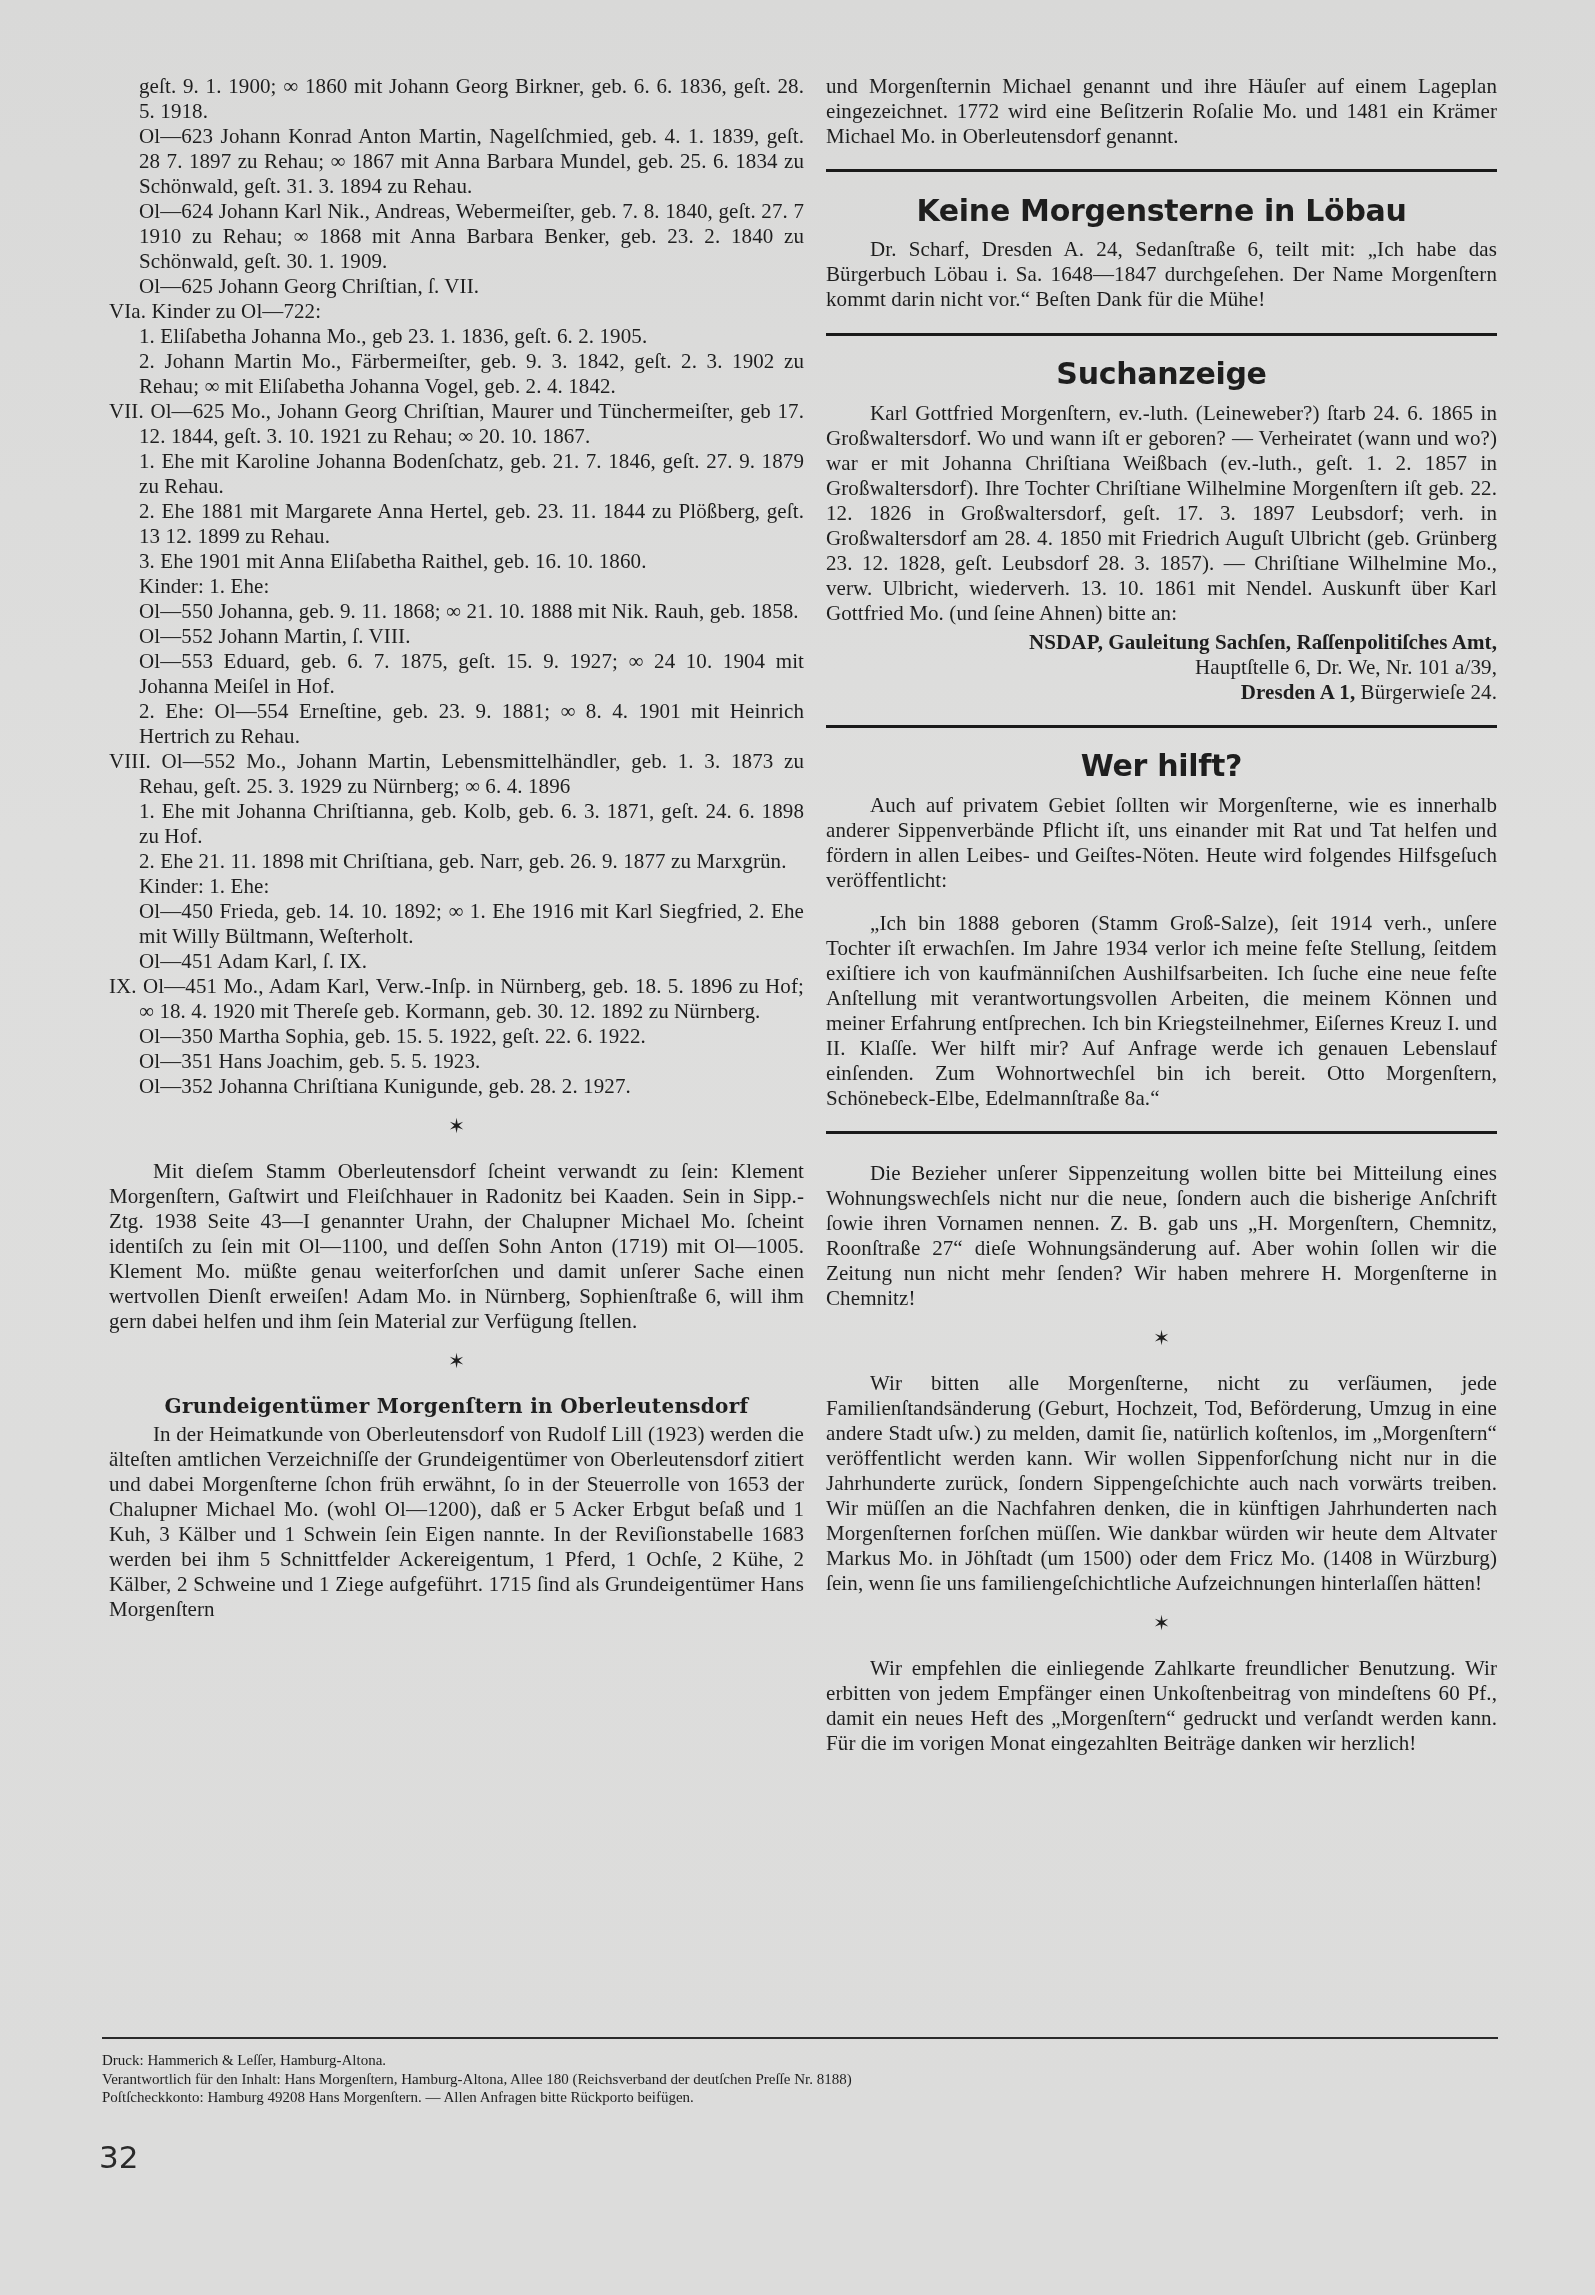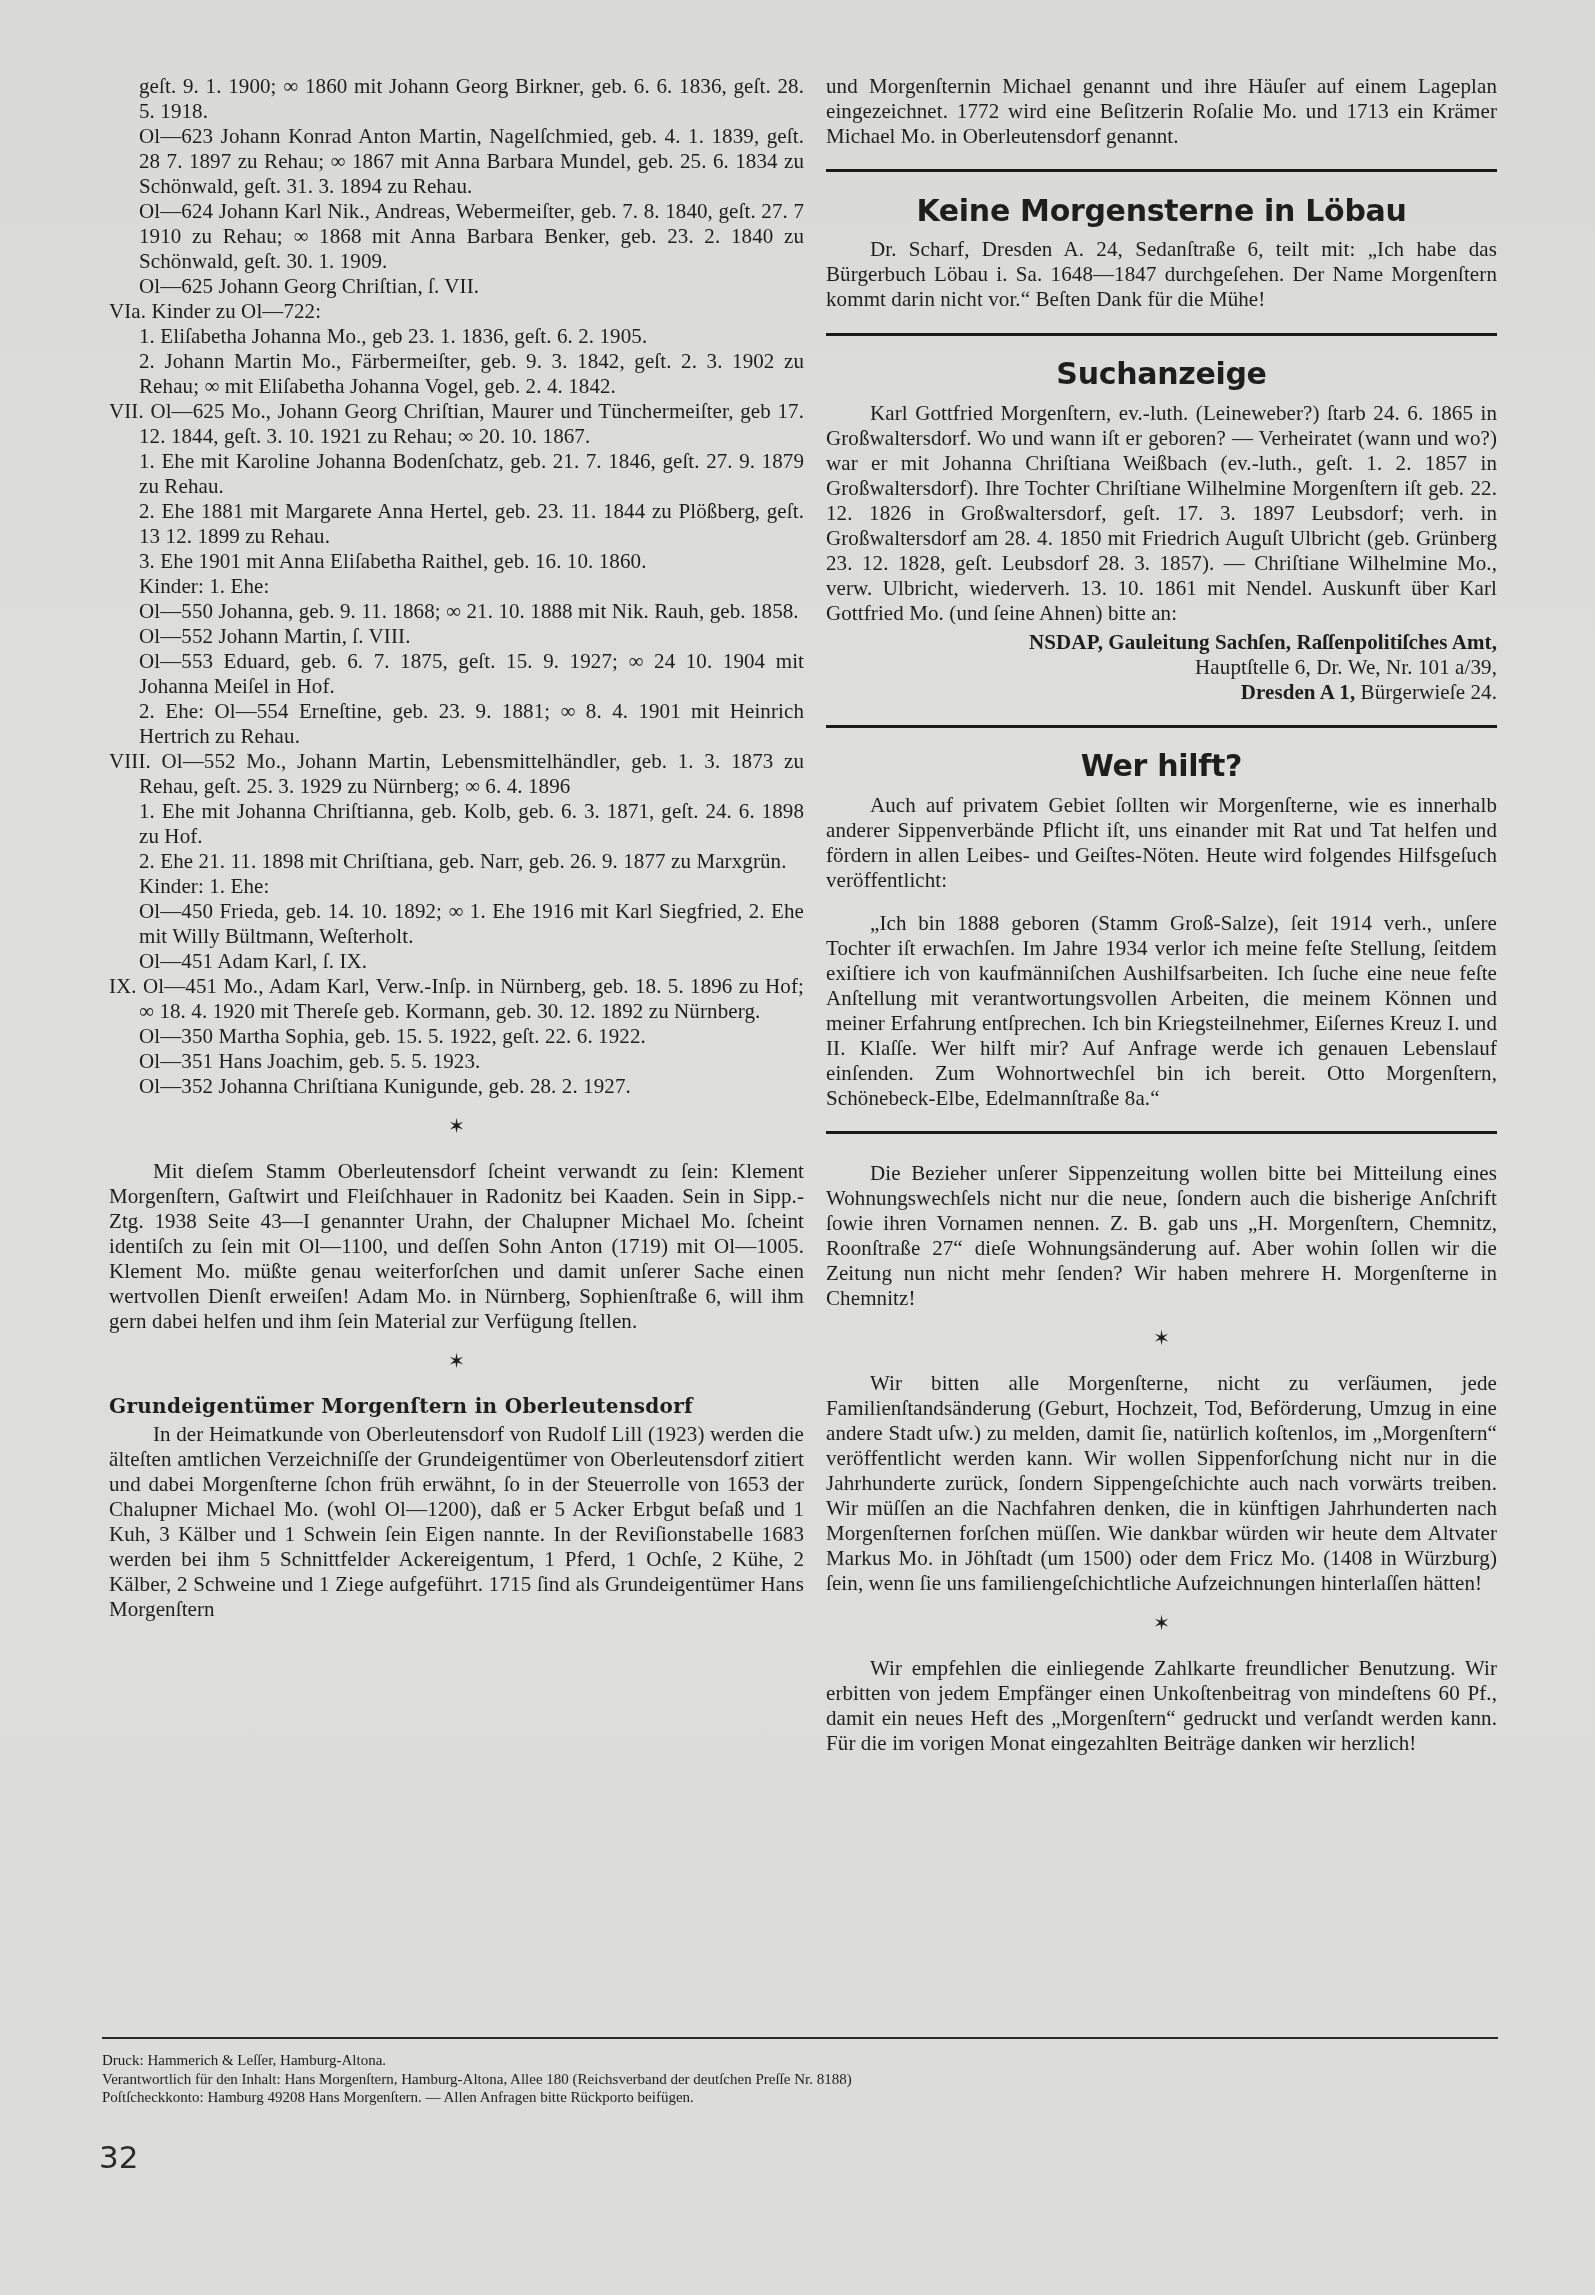--- a/index.html
+++ b/index.html
@@ -21,21 +21,21 @@
     font-family: "Liberation Serif", "DejaVu Serif", serif;
     font-size: 21px; line-height: 25px; text-align: justify;
     letter-spacing: 0.1px; margin: 0;
   }
   .entry { margin: 0; padding-left: 30px; text-indent: 0px; }
   .gen { margin: 0; padding-left: 30px; text-indent: -30px; }
   .para { text-indent: 44px; margin: 0; }
   .star { text-align: center; font-size: 20.4px; line-height: 24.5px; margin: 15px 0 20.4px 0; }
   .fr-head {
     font-family: "DejaVu Serif", serif; font-weight: bold;
-    font-size: 20px; margin: 11px 0 4.1px 0; letter-spacing: 0.3px;
+    font-size: 20px; text-align: center; margin: 11px 0 4.1px 0; letter-spacing: 0.3px;
   }
   .rule { border: none; border-top: 3.4px solid #1a1a1a; margin: 20.4px 0 20.4px 0; height: 0; }
   .sans-head {
     font-family: "DejaVu Sans", "Liberation Sans", sans-serif; font-weight: bold;
     font-size: 30px; text-align: center; margin: 6.8px 0 9.5px 0; letter-spacing: -0.3px;
   }
   .center { text-align: right; }
   .bold { font-weight: bold; }
   .footer {
     position: absolute; left: 102px; width: 1396px; top: 2037px;
@@ -90,21 +90,21 @@
 
     <p class="txt para">Mit dieſem Stamm Oberleutensdorf ſcheint verwandt zu ſein: Klement Morgenſtern, Gaſtwirt und Fleiſchhauer in Radonitz bei Kaaden. Sein in Sipp.-Ztg. 1938 Seite 43—I genannter Urahn, der Chalupner Michael Mo. ſcheint identiſch zu ſein mit Ol—1100, und deſſen Sohn Anton (1719) mit Ol—1005. Klement Mo. müßte genau weiterforſchen und damit unſerer Sache einen wertvollen Dienſt erweiſen! Adam Mo. in Nürnberg, Sophienſtraße 6, will ihm gern dabei helfen und ihm ſein Material zur Verfügung ſtellen.</p>
 
     <div class="star">✶</div>
 
     <div class="fr-head">Grundeigentümer Morgenſtern in Oberleutensdorf</div>
     <p class="txt para">In der Heimatkunde von Oberleutensdorf von Rudolf Lill (1923) werden die älteſten amtlichen Verzeichniſſe der Grundeigentümer von Oberleutensdorf zitiert und dabei Morgenſterne ſchon früh erwähnt, ſo in der Steuerrolle von 1653 der Chalupner Michael Mo. (wohl Ol—1200), daß er 5 Acker Erbgut beſaß und 1 Kuh, 3 Kälber und 1 Schwein ſein Eigen nannte. In der Reviſionstabelle 1683 werden bei ihm 5 Schnittfelder Ackereigentum, 1 Pferd, 1 Ochſe, 2 Kühe, 2 Kälber, 2 Schweine und 1 Ziege aufgeführt. 1715 ſind als Grundeigentümer Hans Morgenſtern</p>
   </div>
 
   <div class="col col-right">
-    <p class="txt">und Morgenſternin Michael genannt und ihre Häuſer auf einem Lageplan eingezeichnet. 1772 wird eine Beſitzerin Roſalie Mo. und 1713 ein Krämer Michael Mo. in Oberleutensdorf genannt.</p>
+    <p class="txt">und Morgenſternin Michael genannt und ihre Häuſer auf einem Lageplan eingezeichnet. 1772 wird eine Beſitzerin Roſalie Mo. und 1481 ein Krämer Michael Mo. in Oberleutensdorf genannt.</p>
 
     <hr class="rule">
 
     <div class="sans-head">Keine Morgensterne in Löbau</div>
     <p class="txt para">Dr. Scharf, Dresden A. 24, Sedanſtraße 6, teilt mit: „Ich habe das Bürgerbuch Löbau i. Sa. 1648—1847 durchgeſehen. Der Name Morgenſtern kommt darin nicht vor.“ Beſten Dank für die Mühe!</p>
 
     <hr class="rule">
 
     <div class="sans-head">Suchanzeige</div>
     <p class="txt para">Karl Gottfried Morgenſtern, ev.-luth. (Leineweber?) ſtarb 24. 6. 1865 in Großwaltersdorf. Wo und wann iſt er geboren? — Verheiratet (wann und wo?) war er mit Johanna Chriſtiana Weißbach (ev.-luth., geſt. 1. 2. 1857 in Großwaltersdorf). Ihre Tochter Chriſtiane Wilhelmine Morgenſtern iſt geb. 22. 12. 1826 in Großwaltersdorf, geſt. 17. 3. 1897 Leubsdorf; verh. in Großwaltersdorf am 28. 4. 1850 mit Friedrich Auguſt Ulbricht (geb. Grünberg 23. 12. 1828, geſt. Leubsdorf 28. 3. 1857). — Chriſtiane Wilhelmine Mo., verw. Ulbricht, wiederverh. 13. 10. 1861 mit Nendel. Auskunft über Karl Gottfried Mo. (und ſeine Ahnen) bitte an:</p>

